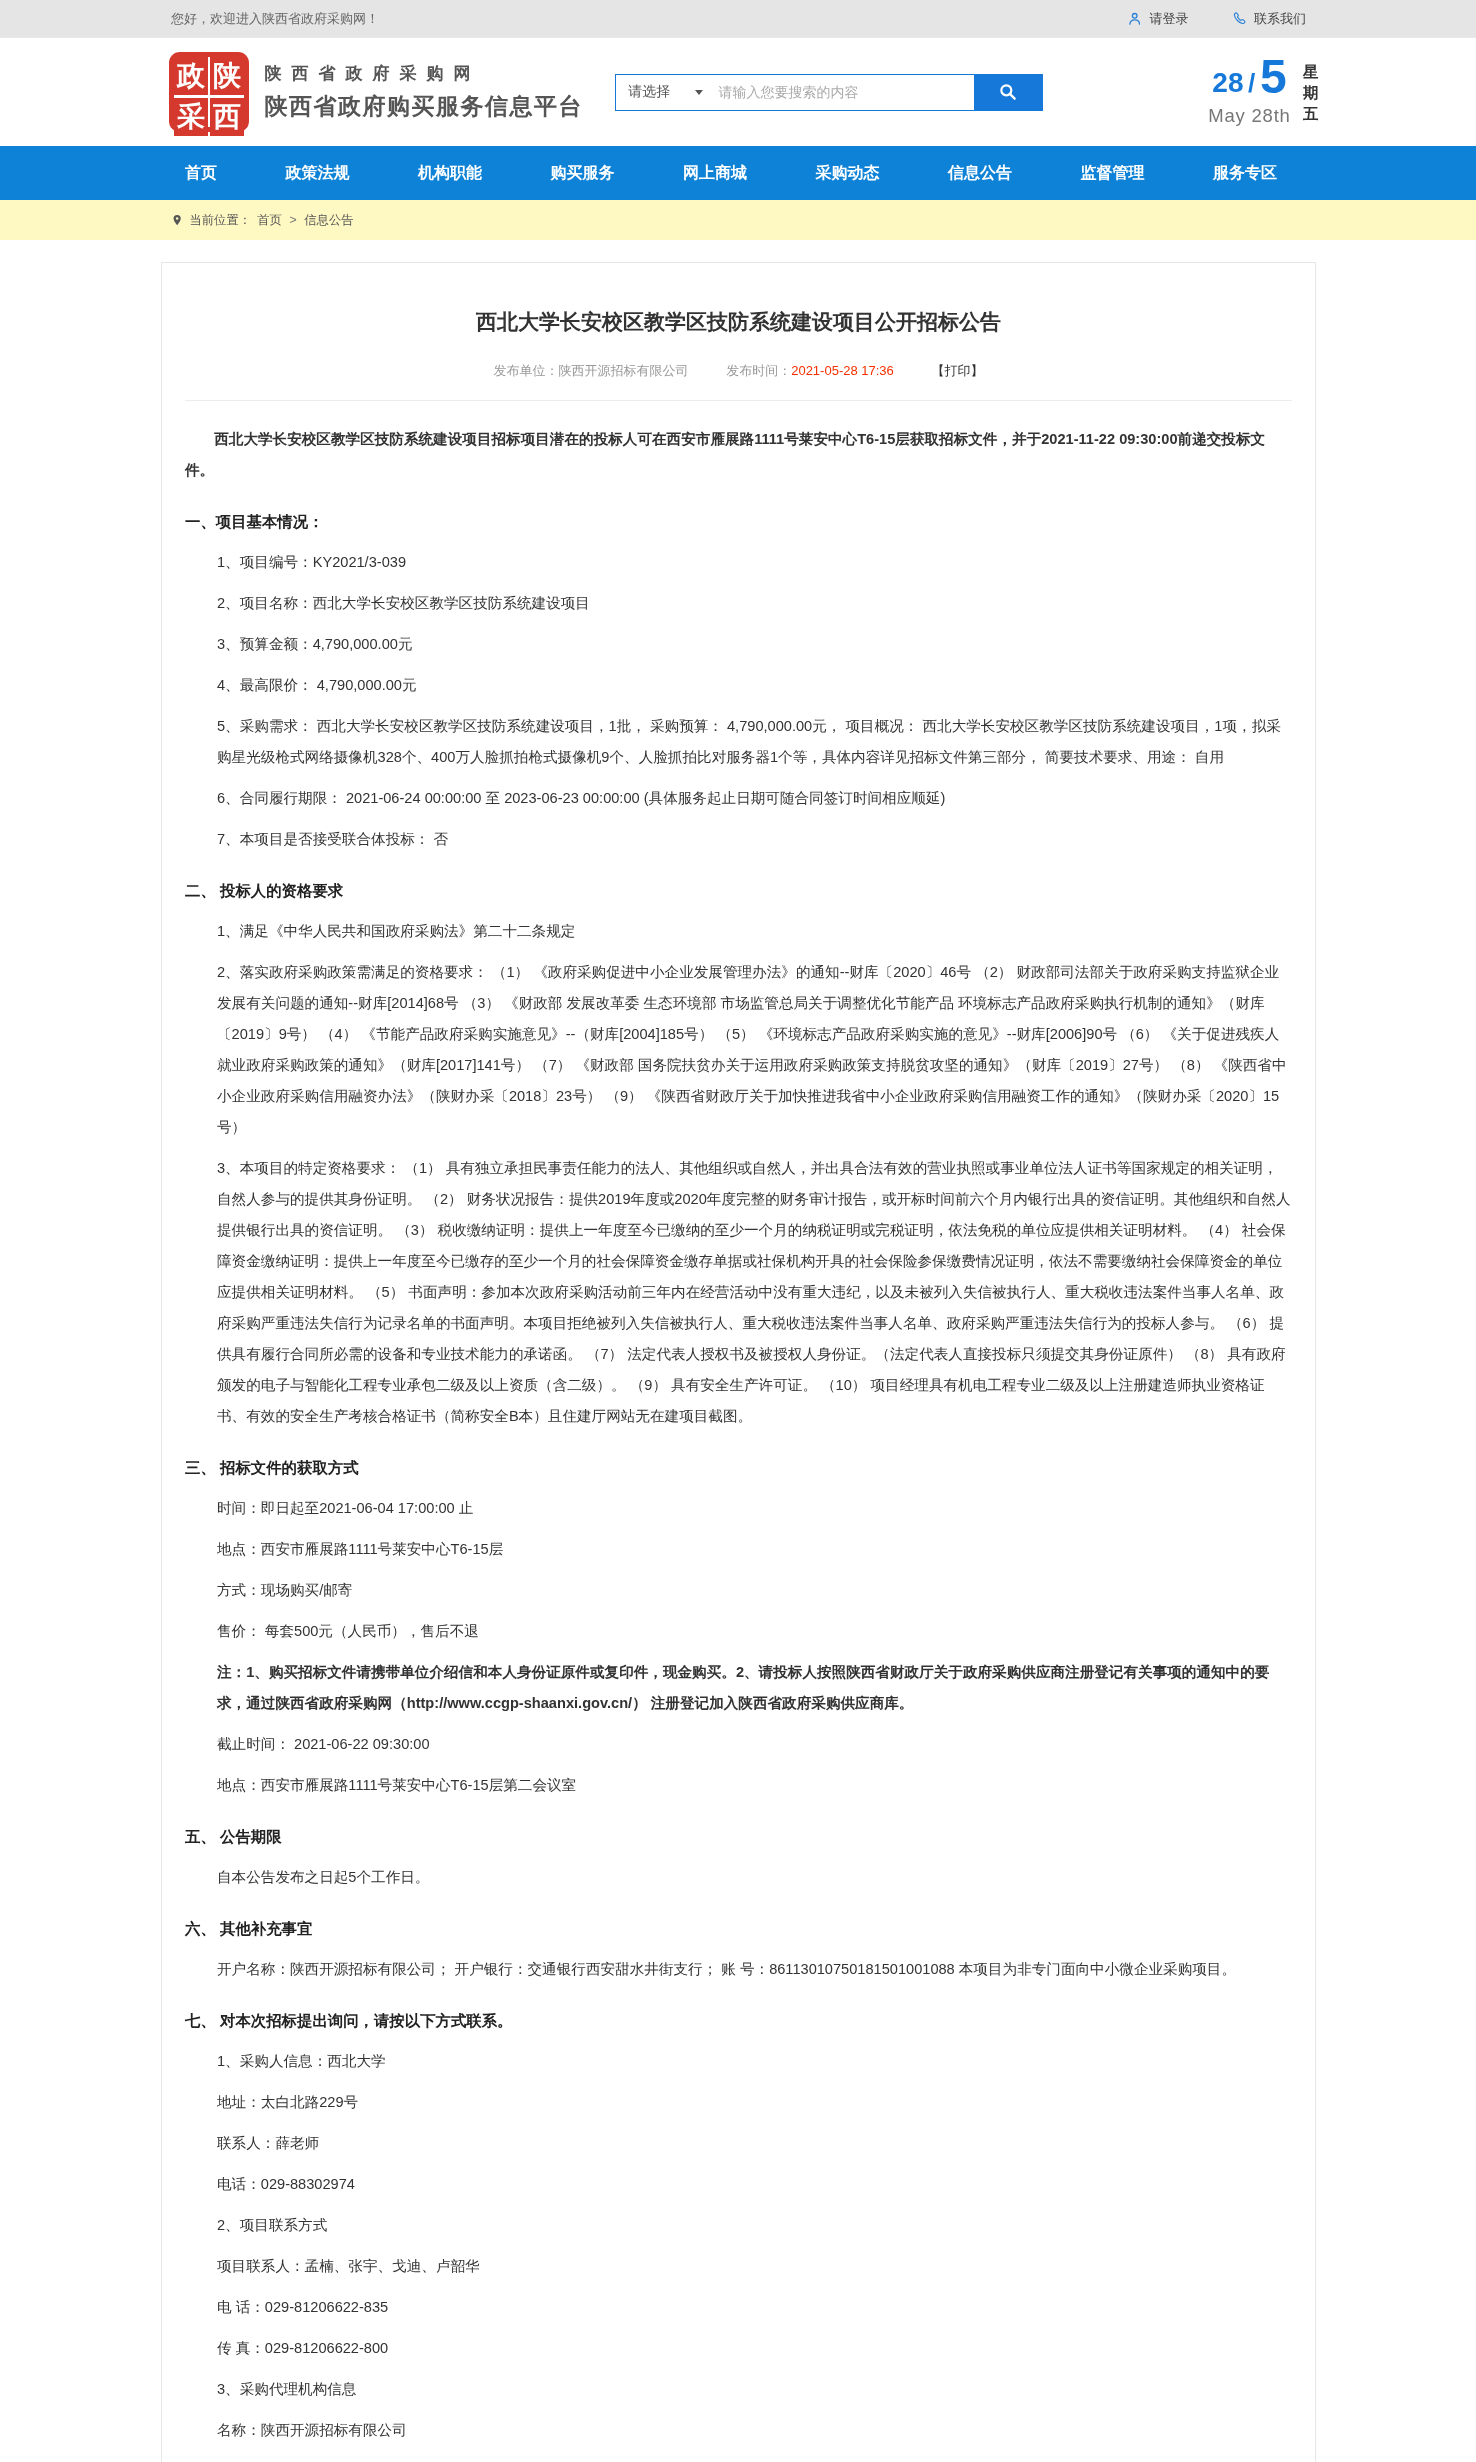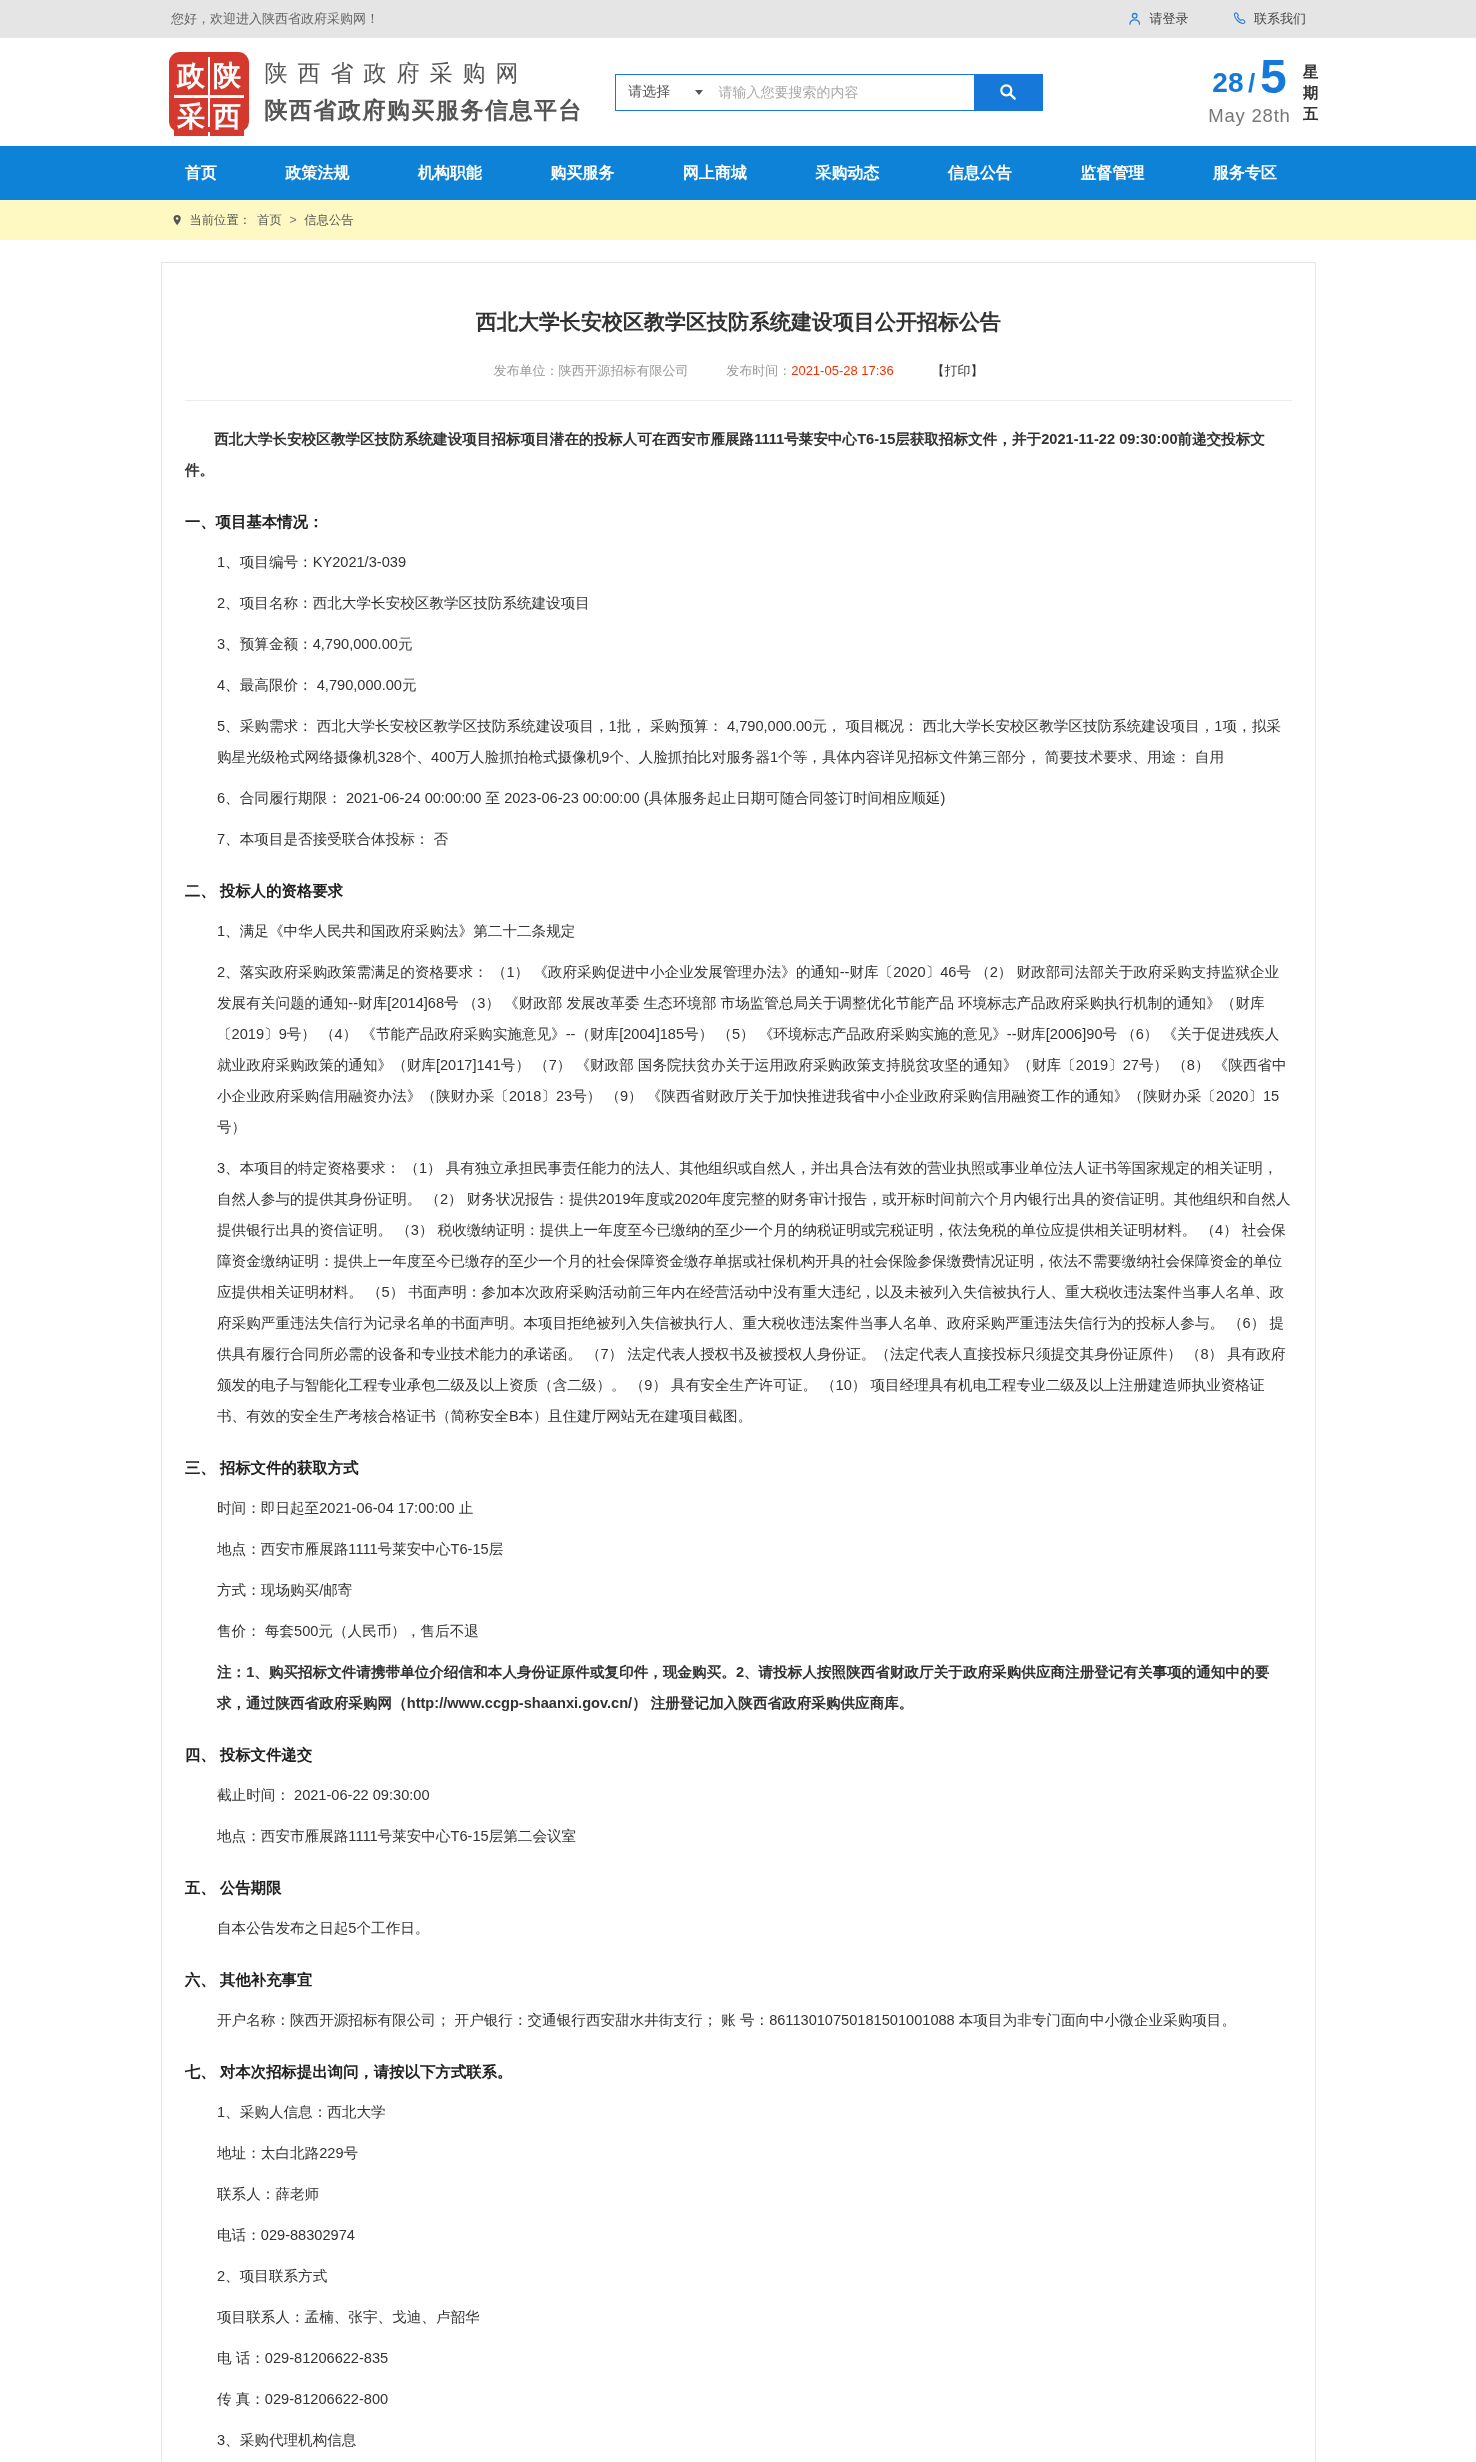--- a/index.html
+++ b/index.html
@@ -14,21 +14,21 @@
   .topbar-link { display:flex; align-items:center; gap:7px; font-size:13px; color:#444; cursor:pointer; }
   .topbar-link svg { display:block; }
 
   
   .header { height:108px; display:flex; align-items:center; padding:0 154px 0 169px; background:#fff; }
   .brand { display:flex; align-items:center; gap:15.4px; }
   .logo { width:80px; height:80px; background:#d5392d; border-radius:10.8px; padding:5.4px; }
   .logo-grid { width:100%; height:100%; display:grid; grid-template-columns:1fr 1fr; grid-template-rows:1fr 1fr; gap:2.3px; background:#fff; }
   .logo-grid span { background:#d5392d; color:#fff; font-size:28px; font-weight:bold;
                     display:flex; align-items:center; justify-content:center; }
-  .site-names .site-name { font-size:23px; font-weight:normal; color:#555; letter-spacing:10px; }
+  .site-names .site-name { font-size:17px; font-weight:bold; color:#555; letter-spacing:10px; }
   .site-names .site-sub  { font-size:23px; font-weight:bold; color:#555; letter-spacing:1.5px; margin-top:6.2px; }
 
   .search-box { margin-left:32px; width:428px; height:37px; border:1.5px solid #1679d9;
                 display:flex; align-items:stretch; background:#fff; }
   .search-select { width:98px; display:flex; align-items:center; justify-content:space-between;
                    padding:0 10.8px 0 12.3px; font-size:14px; color:#555; cursor:pointer;font-family:Liberation Mono, monospace; }
   .caret { width:0; height:0; border-left:4.6px solid transparent; border-right:4.6px solid transparent;
            border-top:5.4px solid #555; }
   .search-input { flex:1; border:none; outline:none; font-size:14px; color:#333; padding:0 4.6px; }
   .search-input::placeholder { color:#aaa; }
@@ -180,21 +180,20 @@
         <h3>二、 投标人的资格要求</h3>
         <p>1、满足《中华人民共和国政府采购法》第二十二条规定</p>
         <p>2、落实政府采购政策需满足的资格要求： （1） 《政府采购促进中小企业发展管理办法》的通知--财库〔2020〕46号 （2） 财政部司法部关于政府采购支持监狱企业发展有关问题的通知--财库[2014]68号 （3） 《财政部 发展改革委 生态环境部 市场监管总局关于调整优化节能产品 环境标志产品政府采购执行机制的通知》（财库〔2019〕9号） （4） 《节能产品政府采购实施意见》--（财库[2004]185号） （5） 《环境标志产品政府采购实施的意见》--财库[2006]90号 （6） 《关于促进残疾人就业政府采购政策的通知》（财库[2017]141号） （7） 《财政部 国务院扶贫办关于运用政府采购政策支持脱贫攻坚的通知》（财库〔2019〕27号） （8） 《陕西省中小企业政府采购信用融资办法》（陕财办采〔2018〕23号） （9） 《陕西省财政厅关于加快推进我省中小企业政府采购信用融资工作的通知》（陕财办采〔2020〕15 号）</p>
         <p>3、本项目的特定资格要求： （1） 具有独立承担民事责任能力的法人、其他组织或自然人，并出具合法有效的营业执照或事业单位法人证书等国家规定的相关证明，自然人参与的提供其身份证明。 （2） 财务状况报告：提供2019年度或2020年度完整的财务审计报告，或开标时间前六个月内银行出具的资信证明。其他组织和自然人提供银行出具的资信证明。 （3） 税收缴纳证明：提供上一年度至今已缴纳的至少一个月的纳税证明或完税证明，依法免税的单位应提供相关证明材料。 （4） 社会保障资金缴纳证明：提供上一年度至今已缴存的至少一个月的社会保障资金缴存单据或社保机构开具的社会保险参保缴费情况证明，依法不需要缴纳社会保障资金的单位应提供相关证明材料。 （5） 书面声明：参加本次政府采购活动前三年内在经营活动中没有重大违纪，以及未被列入失信被执行人、重大税收违法案件当事人名单、政府采购严重违法失信行为记录名单的书面声明。本项目拒绝被列入失信被执行人、重大税收违法案件当事人名单、政府采购严重违法失信行为的投标人参与。 （6） 提供具有履行合同所必需的设备和专业技术能力的承诺函。 （7） 法定代表人授权书及被授权人身份证。（法定代表人直接投标只须提交其身份证原件） （8） 具有政府颁发的电子与智能化工程专业承包二级及以上资质（含二级）。 （9） 具有安全生产许可证。 （10） 项目经理具有机电工程专业二级及以上注册建造师执业资格证书、有效的安全生产考核合格证书（简称安全B本）且住建厅网站无在建项目截图。</p>
         <h3>三、 招标文件的获取方式</h3>
         <p>时间：即日起至2021-06-04 17:00:00 止</p>
         <p>地点：西安市雁展路1111号莱安中心T6-15层</p>
         <p>方式：现场购买/邮寄</p>
         <p>售价： 每套500元（人民币），售后不退</p>
         <p class="bold">注：1、购买招标文件请携带单位介绍信和本人身份证原件或复印件，现金购买。2、请投标人按照陕西省财政厅关于政府采购供应商注册登记有关事项的通知中的要求，通过陕西省政府采购网（http://www.ccgp-shaanxi.gov.cn/） 注册登记加入陕西省政府采购供应商库。</p>
-        <h3>四、 投标文件递交</h3>
         <p>截止时间： 2021-06-22 09:30:00</p>
         <p>地点：西安市雁展路1111号莱安中心T6-15层第二会议室</p>
         <h3>五、 公告期限</h3>
         <p>自本公告发布之日起5个工作日。</p>
         <h3>六、 其他补充事宜</h3>
         <p>开户名称：陕西开源招标有限公司； 开户银行：交通银行西安甜水井街支行； 账 号：86113010750181501001088 本项目为非专门面向中小微企业采购项目。</p>
         <h3>七、 对本次招标提出询问，请按以下方式联系。</h3>
         <p>1、采购人信息：西北大学</p>
         <p>地址：太白北路229号</p>
         <p>联系人：薛老师</p>

